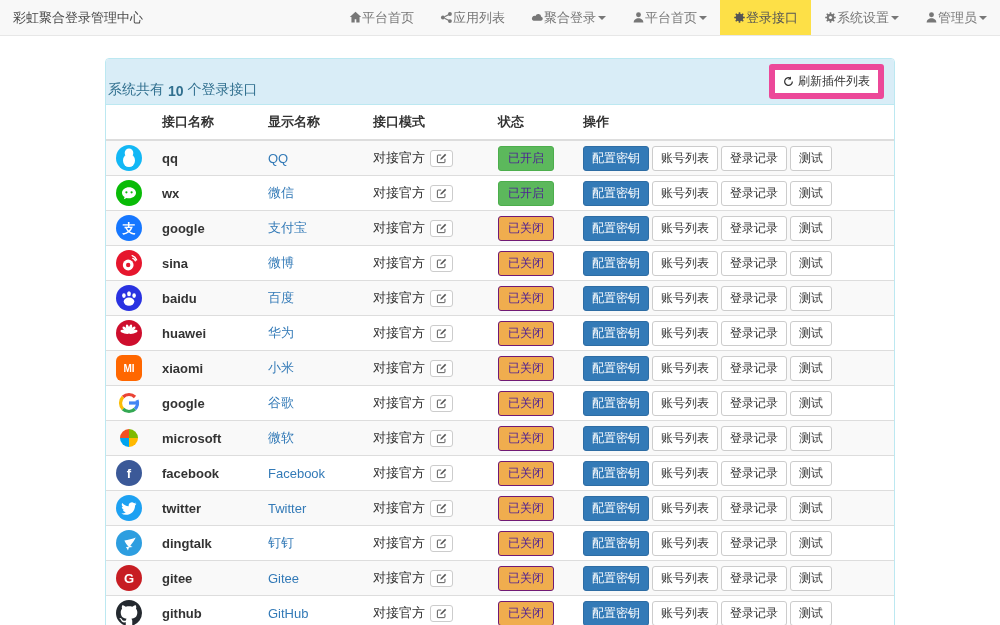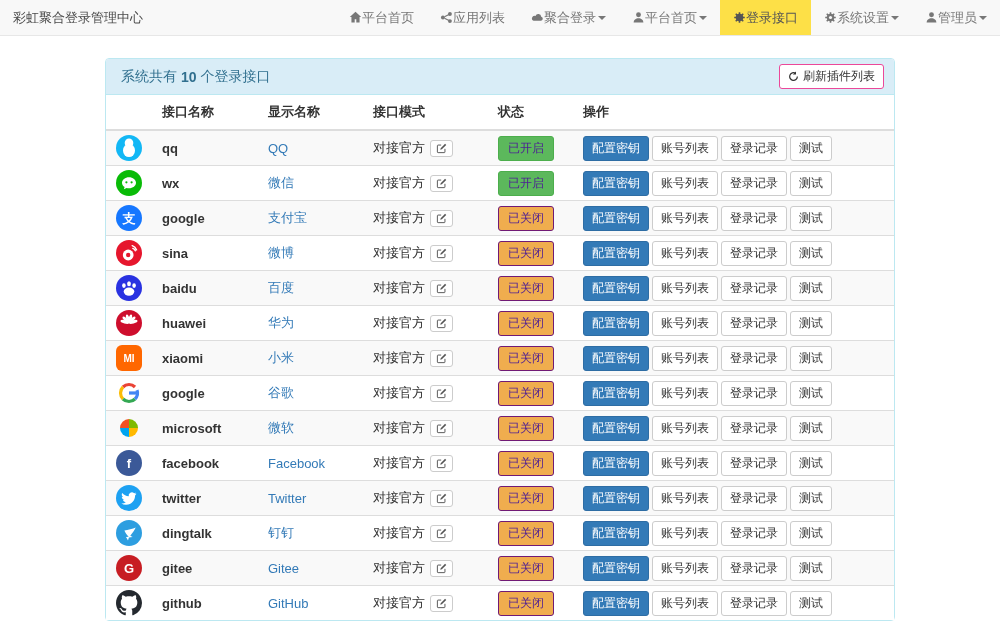--- a/index.html
+++ b/index.html
@@ -12,23 +12,23 @@
   .nav-items { margin-left:auto; display:flex; align-items:stretch; }
   .nav-item { display:flex; align-items:center; padding:0 13px; font-size:13px; color:#777; cursor:pointer; white-space:nowrap; }
   .nav-item.active { background:#fde047; color:#555; }
   .nav-item svg { display:block; }
   .caret { width:0; height:0; border-left:4px solid transparent; border-right:4px solid transparent; border-top:4px solid #777; margin-left:2px; }
 
   
   .main { padding-top:22px; }
   .panel { width:790px; margin:0 auto; border:1px solid #bce8f1; border-radius:4px; background:#fff; }
   .panel-heading { background:#d9edf7; color:#31708f; border-bottom:1px solid #bce8f1; border-radius:3px 3px 0 0;
-                   padding:5px 10px 5px 15px; display:flex; align-items:center; font-size:14px; min-height:33px; }
+                   padding:5px 10px 5px 2px; display:flex; align-items:flex-end; font-size:14px; min-height:33px; }
   .panel-heading b { margin:0 4px; }
-  .refresh-btn { margin-left:auto; display:inline-flex; align-items:center; gap:4px; background:#fff; border:1px solid #ec4899;
+  .refresh-btn { margin-left:auto; display:inline-flex; align-items:center; gap:4px; background:#fff; border:6px solid #ec4899;
                  border-radius:3px; padding:3px 8px; font-size:12px; color:#333; cursor:pointer; }
 
   
   table { width:100%; border-collapse:collapse; background:#fff; }
   thead th { text-align:left; font-size:13px; color:#333; padding:8px; border-bottom:2px solid #ddd; font-weight:bold; }
   tbody td { padding:4px 8px; border-top:1px solid #ddd; vertical-align:middle; height:33px; }
   tbody tr:first-child td { border-top:0; }
   tbody tr:nth-child(odd) { background:#f9f9f9; }
   td.icon-cell { padding-left:10px; }
   .brand-icon { width:26px; height:26px; display:block; }

